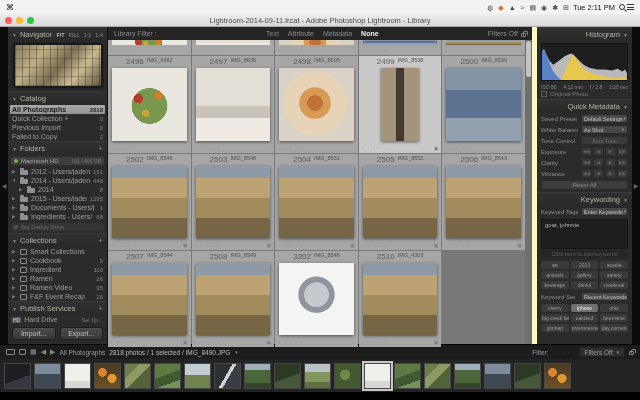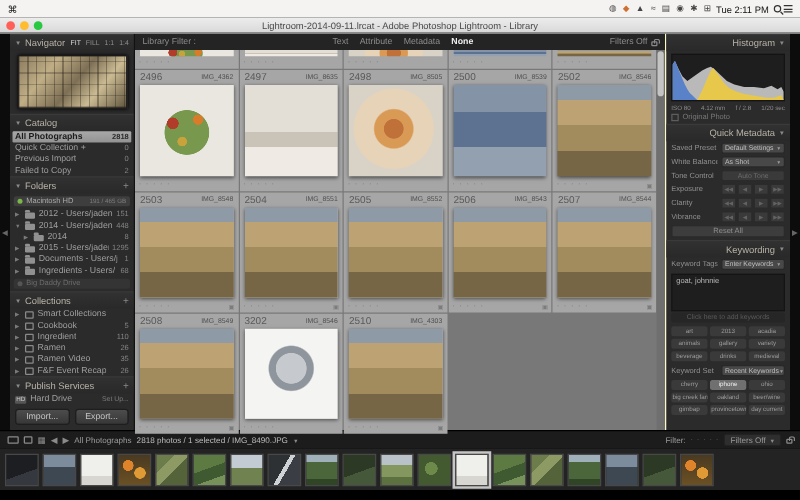--- a/index.html
+++ b/index.html
@@ -26,21 +26,21 @@
   .tl.red{background:#ff5f57}.tl.yel{background:#febc2e}.tl.grn{background:#28c840}
   .title-text{position:absolute;left:60px;right:60px;text-align:center;white-space:nowrap;overflow:hidden}
 
   
   .main{flex:1;display:flex;background:#161616;min-height:0}
   .edge{width:8px;background:#0c0c0c;display:flex;align-items:center;justify-content:center;color:#666;font-size:6px;flex:none}
 
   
   .panel{width:100px;background:#2b2b2b;color:#9f9f9f;font-size:7px;display:flex;flex-direction:column;overflow:hidden;flex:none}
   .lpanel{border-right:1px solid #111}
-  .rpanel{border-left:1px solid #fef9c3}
+  .rpanel{border-left:5px solid #fef9c3}
   .phead{display:flex;align-items:center;gap:3px;padding:2px 4px;color:#b7b2a7;font-size:7.5px;border-top:1px solid #3a3a3a;background:linear-gradient(#313131,#292929);flex:none}
   .phead .tri{font-size:5px;color:#8a8a8a}
   .phead .plus{margin-left:auto;color:#8a8a8a;font-size:8px;line-height:1}
   .rhead{flex-direction:row-reverse}
 
   .nav-zoom{display:flex;gap:4px;margin-left:auto;font-size:5.5px;color:#8f8f8f}
   .nav-zoom .on{color:#ddd}
   .nav-preview{margin:3px auto 4px;width:88px;height:55px;border:1px solid #191919;box-shadow:0 0 3px #000;
     background:
       repeating-linear-gradient(90deg,rgba(30,26,18,.35) 0 1px,transparent 1px 7px),
@@ -70,21 +70,21 @@
   .center{flex:1;display:flex;flex-direction:column;min-width:0}
   .filterbar{height:13px;background:#242424;display:flex;align-items:center;padding:0 6px;font-size:7px;color:#8c8c8c;gap:6px;flex:none}
   .fb-opts{display:flex;gap:9px;margin:0 auto}
   .fb-opt.active{color:#f0f0f0;font-weight:bold}
   .fb-right{display:flex;align-items:center;gap:3px}
   .gridwrap{flex:1;display:flex;min-height:0;background:#8a8a8a}
   .grid{flex:1;display:grid;grid-template-columns:repeat(5,1fr);grid-template-rows:15px 97px 96px 96px;gap:1px;background:#787878;min-width:0}
   .cell{background:#a6a6a6;display:flex;flex-direction:column;overflow:hidden;position:relative}
   .cell.sel{background:#c9c9c9}
   .cell.partial{justify-content:flex-end}
-  .chead{display:flex;justify-content:space-between;align-items:center;padding:1px 4px 0;flex:none}
+  .chead{display:flex;justify-content:space-between;align-items:flex-start;padding:1px 18px 0;flex:none}
   .cidx{font-size:8px;color:#595959}
   .cfile{font-size:5.5px;color:#505050}
   .cimg{flex:1;display:flex;align-items:center;justify-content:center;padding:2px 4px;min-height:0}
   .th{width:100%;height:100%;box-shadow:0 1px 3px rgba(0,0,0,.55)}
   .th.portrait{width:52%}
   .cfoot{height:10px;display:flex;align-items:center;padding:0 3px;font-size:6px;color:#707070;letter-spacing:1px;flex:none}
   .cbadge{margin-left:auto;font-size:5px;color:#7c7c7c;letter-spacing:0}
   .psliver{height:5px;margin:0 4px;flex:none}
   .vscroll{width:7px;background:#6f6f6f;position:relative;flex:none}
   .vthumb{position:absolute;top:1px;left:1px;right:1px;height:36px;background:#c4c4c4;border-radius:3px}
@@ -403,20 +403,33 @@
             <div class="cell">
               <div class="chead">
                 <span class="cidx">2498</span>
                 <span class="cfile">IMG_8505</span>
               </div>
               <div class="cimg">
                 <div class="th th-shrimp"></div>
               </div>
               <div class="cfoot">
                 <span>· · · · ·</span>
+              </div>
+            </div>
+            <div class="cell sel">
+              <div class="chead">
+                <span class="cidx">2499</span>
+                <span class="cfile">IMG_8538</span>
+              </div>
+              <div class="cimg">
+                <div class="th th-boy portrait"></div>
+              </div>
+              <div class="cfoot">
+                <span>· · · · ·</span>
+                <span class="cbadge">▣</span>
               </div>
             </div>
             <div class="cell">
               <div class="chead">
                 <span class="cidx">2500</span>
                 <span class="cfile">IMG_8539</span>
               </div>
               <div class="cimg">
                 <div class="th th-gymblue"></div>
               </div>

